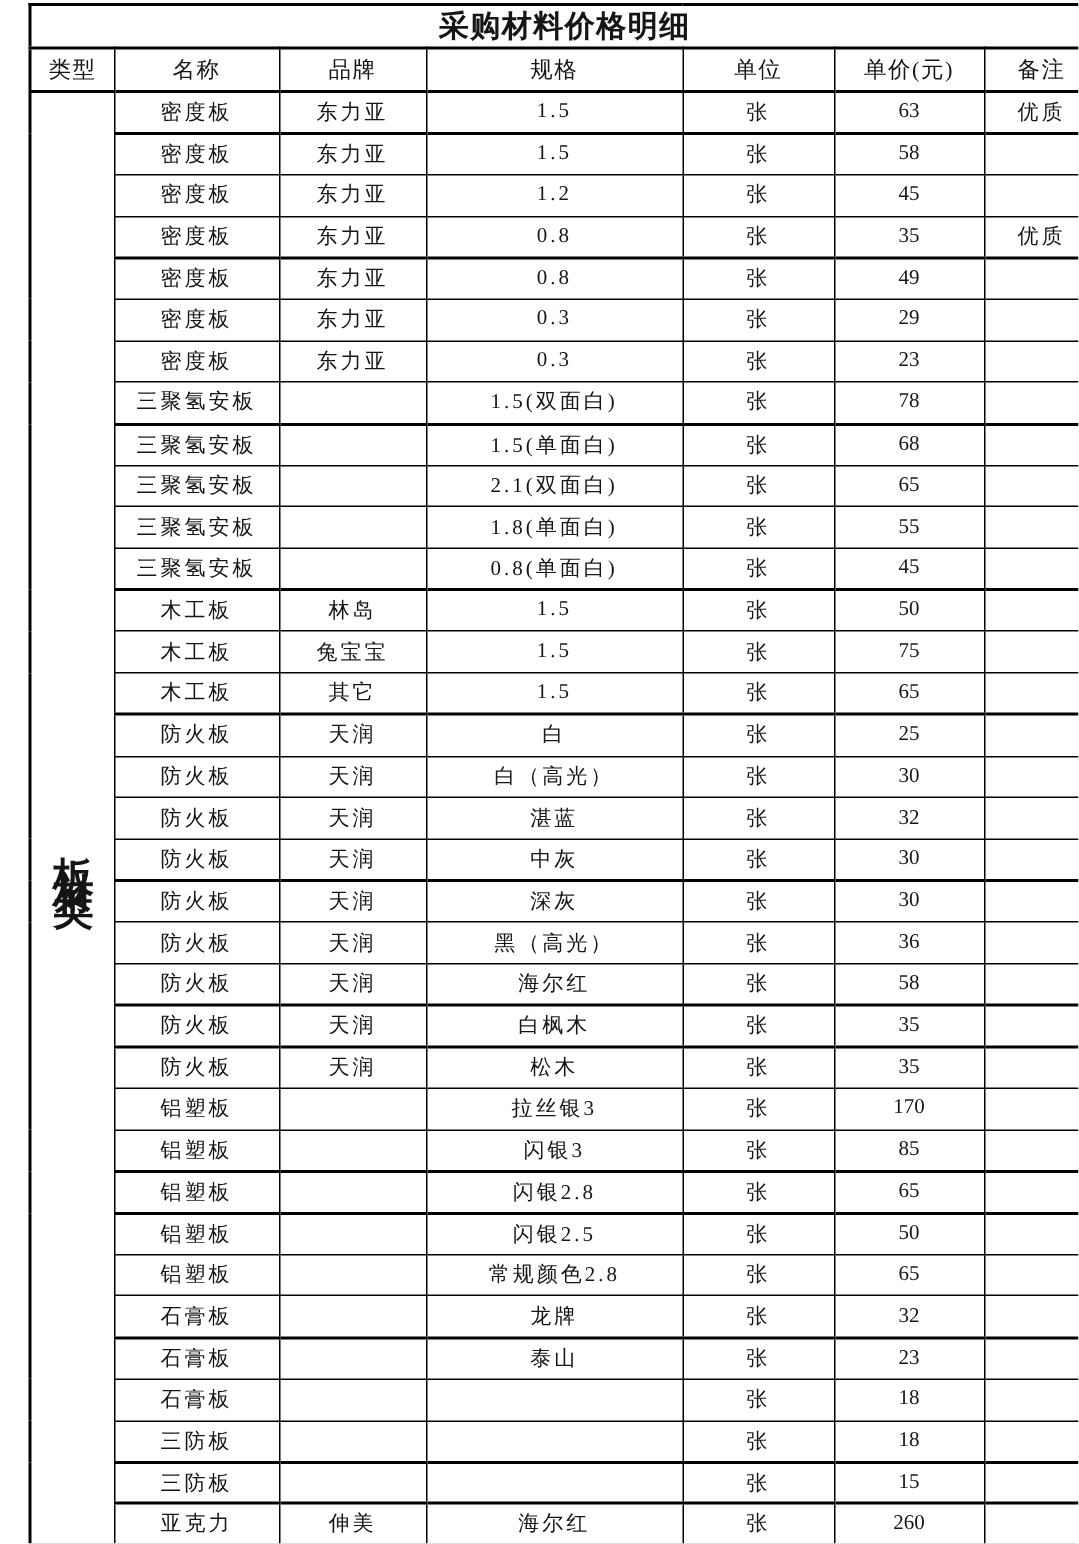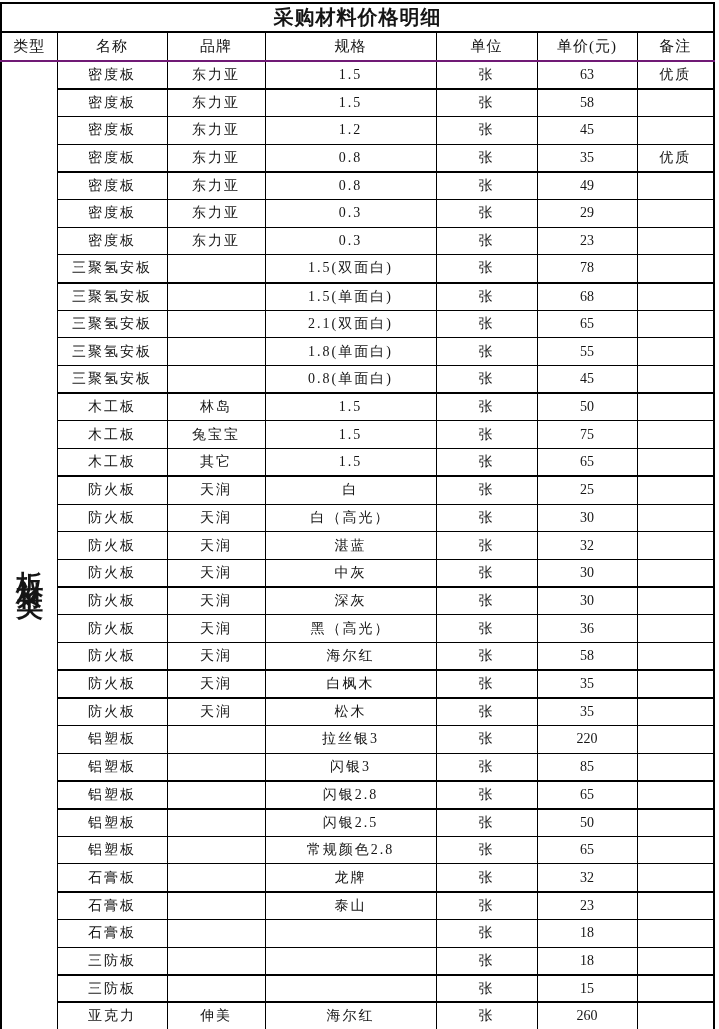--- a/index.html
+++ b/index.html
@@ -4,21 +4,21 @@
 <style>
   html, body {
     margin: 0;
     padding: 0;
     background: #ffffff;
   }
   .sheet {
     width: 719px;
     height: 1029px;
     box-sizing: border-box;
-    padding: 2px 2px 0 0;
+    padding: 2px 2px 0 19px;
     background: #ffffff;
     font-family: "Liberation Serif", "DejaVu Serif", serif;
     color: #151515;
     overflow: hidden;
   }
   table.price-table {
     border-collapse: collapse;
     table-layout: fixed;
     width: 713px;
     border: 2px solid #000;
@@ -36,21 +36,21 @@
     font-size: 20px;
     font-weight: bold;
     letter-spacing: 1px;
     border-bottom: 2px solid #000;
   }
   tr.header-row th {
     height: 27px;
     font-size: 15px;
     font-weight: normal;
     letter-spacing: 1px;
-    border-bottom: 2px solid #701a75;
+    border-bottom: 2px solid #000000;
   }
   tr.data-row {
     height: 27.7px;
     font-size: 14px;
   }
   tr.data-row td {
     letter-spacing: 2px;
   }
   tr.data-row td.num {
     letter-spacing: 0;
@@ -293,21 +293,21 @@
     <td>松木</td>
     <td>张</td>
     <td class="num">35</td>
     <td></td>
   </tr>
         <tr class="data-row">
     <td>铝塑板</td>
     <td></td>
     <td>拉丝银3</td>
     <td>张</td>
-    <td class="num">220</td>
+    <td class="num">170</td>
     <td></td>
   </tr>
         <tr class="data-row thick">
     <td>铝塑板</td>
     <td></td>
     <td>闪银3</td>
     <td>张</td>
     <td class="num">85</td>
     <td></td>
   </tr>

